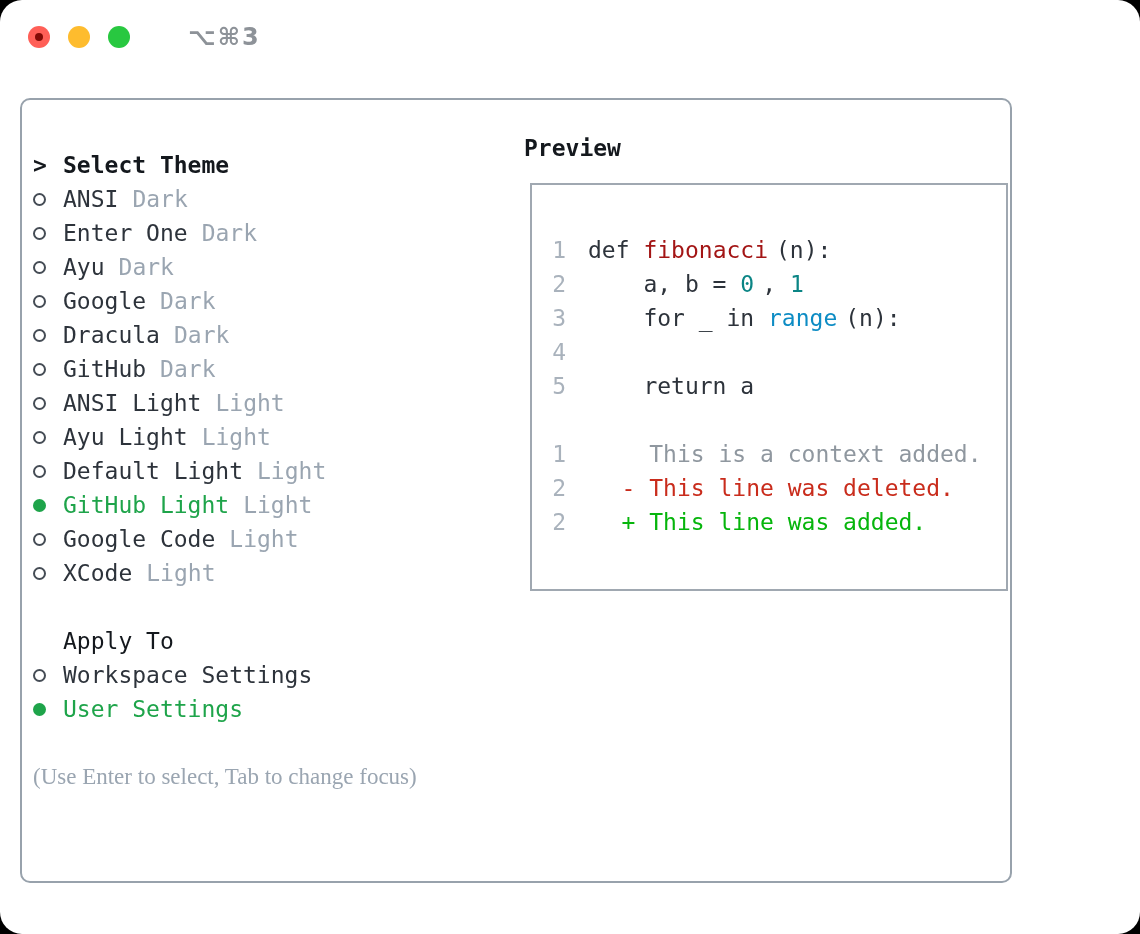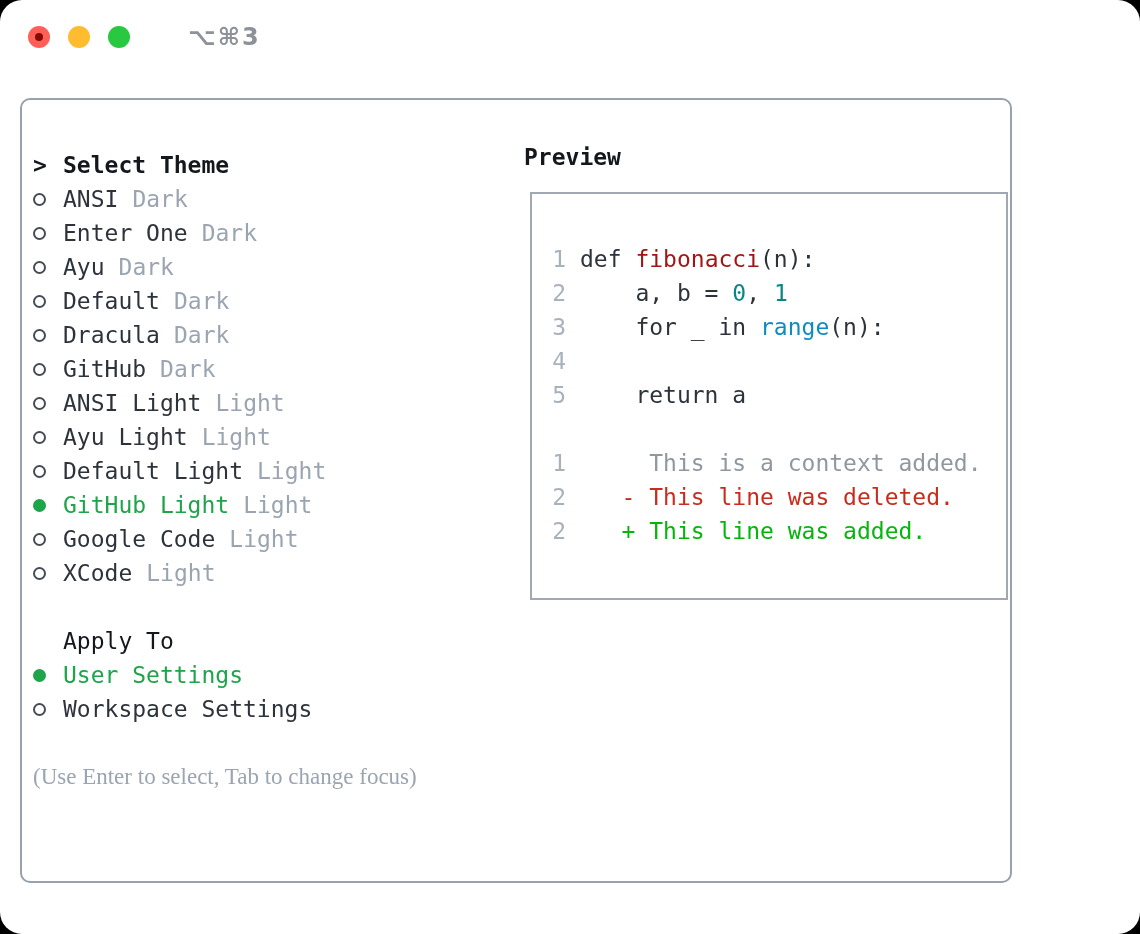--- a/index.html
+++ b/index.html
@@ -27,27 +27,27 @@
   .header-label{font-weight:bold;color:var(--heading);}
   .apply-label{color:var(--heading);}
   .theme-item .label{color:var(--text);}
   .theme-item.sel .label{color:var(--accent-green);}
   .variant{color:var(--muted);margin-left:14px;}
   .apply-item .label{color:var(--text);}
   .apply-item.sel .label{color:var(--accent-green);}
   .gap34{height:34px;}
   .hint{color:var(--hint);width:420px;white-space:normal;font-family:Liberation Serif, serif;}
 
-  .right-col{position:absolute;left:480px;top:40px;}
+  .right-col{position:absolute;left:480px;top:31px;}
   .preview-header{height:34px;line-height:34px;font-size:23px;font-weight:bold;color:var(--heading);padding-left:22px;}
   .preview-box{margin-left:28px;margin-top:18px;width:478px;height:408px;border:2px solid var(--box-border);box-sizing:border-box;padding:48px 20px 0 20px;background:#fff;}
   .cline{display:flex;height:34px;line-height:34px;font-size:23px;white-space:pre;}
   .gutter{width:14px;flex:0 0 14px;text-align:right;color:var(--gutter);margin-right:14px;}
   .blank-row{height:34px;}
-  .tok-plain{color:var(--text);}
+  .tok-plain{color:var(--text);margin-left:8px;}
   .tok-function{color:var(--function-red);}
   .tok-builtin{color:var(--builtin-blue);}
   .tok-number{color:var(--number-teal);}
   .tok-context{color:var(--context-gray);}
   .tok-deleted{color:var(--deleted-red);}
   .tok-added{color:var(--added-green);}
 </style>
 </head>
 <body>
 
@@ -63,38 +63,38 @@
 
     <div class="left-col">
       <div class="row">
         <span class="marker"><span class="prefix-caret">&gt;</span></span>
         <span class="header-label">Select Theme</span>
       </div>
       <div id="theme-list">
           <div class="row theme-item"><span class="marker"><span class="radio"></span></span><span class="label">ANSI</span><span class="variant">Dark</span></div>
           <div class="row theme-item"><span class="marker"><span class="radio"></span></span><span class="label">Enter One</span><span class="variant">Dark</span></div>
           <div class="row theme-item"><span class="marker"><span class="radio"></span></span><span class="label">Ayu</span><span class="variant">Dark</span></div>
-          <div class="row theme-item"><span class="marker"><span class="radio"></span></span><span class="label">Default</span><span class="variant">Dark</span></div>
+          <div class="row theme-item"><span class="marker"><span class="radio"></span></span><span class="label">Google</span><span class="variant">Dark</span></div>
           <div class="row theme-item"><span class="marker"><span class="radio"></span></span><span class="label">Dracula</span><span class="variant">Dark</span></div>
           <div class="row theme-item"><span class="marker"><span class="radio"></span></span><span class="label">GitHub</span><span class="variant">Dark</span></div>
           <div class="row theme-item"><span class="marker"><span class="radio"></span></span><span class="label">ANSI Light</span><span class="variant">Light</span></div>
           <div class="row theme-item"><span class="marker"><span class="radio"></span></span><span class="label">Ayu Light</span><span class="variant">Light</span></div>
           <div class="row theme-item"><span class="marker"><span class="radio"></span></span><span class="label">Default Light</span><span class="variant">Light</span></div>
           <div class="row theme-item sel"><span class="marker"><span class="radio sel"></span></span><span class="label">GitHub Light</span><span class="variant">Light</span></div>
           <div class="row theme-item"><span class="marker"><span class="radio"></span></span><span class="label">Google Code</span><span class="variant">Light</span></div>
           <div class="row theme-item"><span class="marker"><span class="radio"></span></span><span class="label">XCode</span><span class="variant">Light</span></div>
         </div>
       <div class="gap34"></div>
       <div class="row">
         <span class="marker"></span>
         <span class="apply-label">Apply To</span>
       </div>
       <div id="apply-list">
+          <div class="row apply-item"><span class="marker"><span class="radio"></span></span><span class="label">Workspace Settings</span></div>
           <div class="row apply-item sel"><span class="marker"><span class="radio sel"></span></span><span class="label">User Settings</span></div>
-          <div class="row apply-item"><span class="marker"><span class="radio"></span></span><span class="label">Workspace Settings</span></div>
         </div>
       <div class="gap34"></div>
       <div class="hint">(Use Enter to select, Tab to change focus)</div>
     </div>
 
     <div class="right-col">
       <div class="preview-header">Preview</div>
       <div class="preview-box">
         <div id="code-block">
             <div class="cline"><span class="gutter">1</span><span class="tok tok-plain">def </span><span class="tok tok-function">fibonacci</span><span class="tok tok-plain">(n):</span></div>

